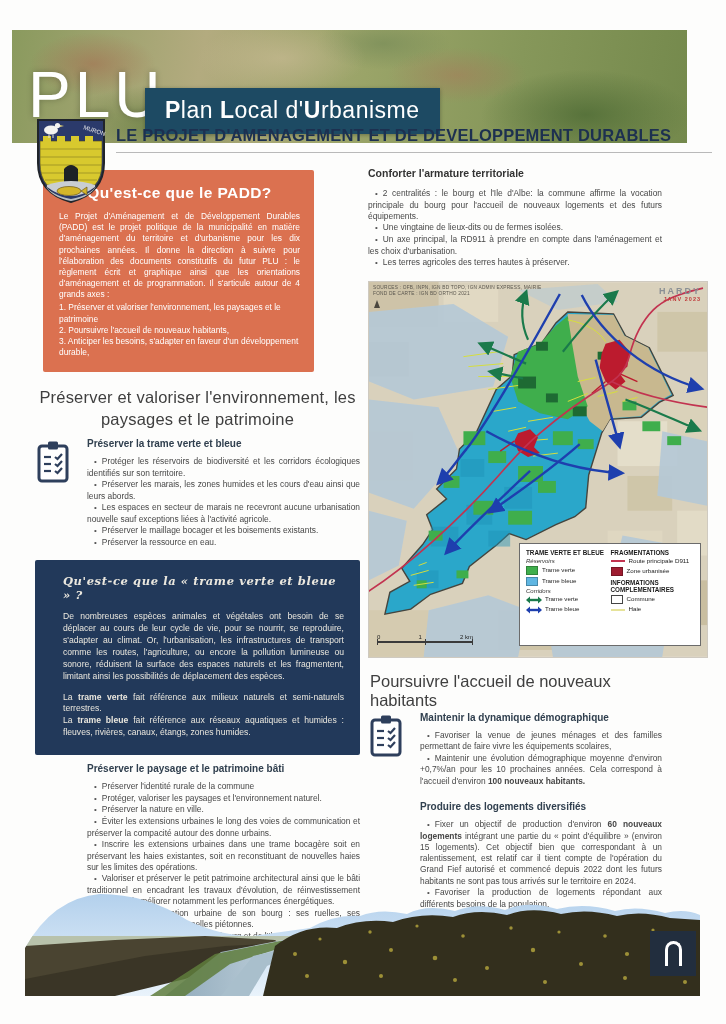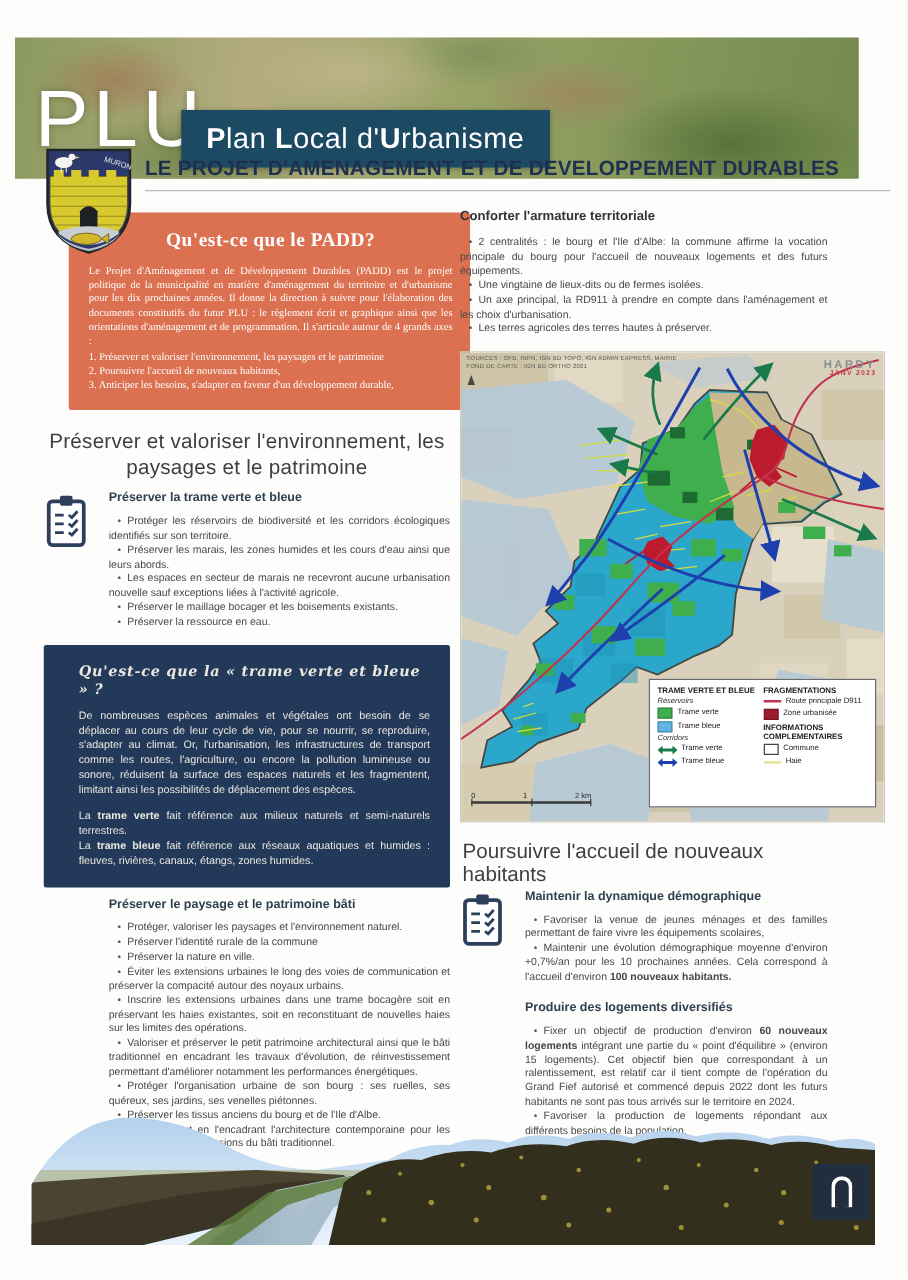--- a/index.html
+++ b/index.html
@@ -29,22 +29,22 @@
   
   .main-title { position:absolute; left:116px; top:126px; width:592px; font-size:16.5px; font-weight:700;
     color:#1d3050; letter-spacing:.2px; }
   .title-rule { position:absolute; left:116px; top:152px; width:596px; height:1px; background:#b9b9b9; }
 
   
   .col-left  { position:absolute; left:35px;  top:170px; width:325px; }
   .col-right { position:absolute; left:368px; top:163px; width:294px; }
 
   
-  .padd-box { margin-left:20px; width:321px; background:#db7150; color:#fff; border-radius:2px;
-    padding:14px 14px 14px 16px;font-family:Liberation Serif, serif; }
+  .padd-box { margin-left:8px; width:271px; background:#db7150; color:#fff; border-radius:2px;
+    padding:14px 14px 14px 16px; }
   .padd-box h2 { font-size:15.5px; font-weight:700; text-align:center; letter-spacing:.4px; margin-bottom:9px; }
   .padd-box p { font-size:8.4px; line-height:1.33; text-align:justify; }
   .padd-box ol { list-style:none; margin-top:2px; }
   .padd-box ol li { font-size:8.4px; line-height:1.33; }
 
   
   .big-heading { font-size:16.5px; font-weight:400; color:#3f3f3f; text-align:center; line-height:1.3;
     margin:15px 0 8px 0; letter-spacing:.2px; }
 
   .sub-block { display:flex; margin-top:8px; }
@@ -189,24 +189,24 @@
       <h3>Qu'est-ce que la « trame verte et bleue » ?</h3>
       <p>De nombreuses espèces animales et végétales ont besoin de se déplacer au cours de leur cycle de vie, pour se nourrir, se reproduire, s'adapter au climat. Or, l'urbanisation, les infrastructures de transport comme les routes, l'agriculture, ou encore la pollution lumineuse ou sonore, réduisent la surface des espaces naturels et les fragmentent, limitant ainsi les possibilités de déplacement des espèces.</p>
       <p><span>La </span><span class="bold">trame verte</span><span> fait référence aux milieux naturels et semi-naturels terrestres. </span><br><span>La </span><span class="bold">trame bleue</span><span> fait référence aux réseaux aquatiques et humides : fleuves, rivières, canaux, étangs, zones humides.</span></p>
     </div>
 
     <div class="sub-block">
       <div class="icon-col"></div>
       <div class="sub-content">
         <div class="sub-heading">Préserver le paysage et le patrimoine bâti</div>
         <ul class="bullets">
+          <li>Préserver l'identité rurale de la commune</li>
           <li>Protéger, valoriser les paysages et l'environnement naturel.</li>
-          <li>Préserver l'identité rurale de la commune</li>
           <li>Préserver la nature en ville.</li>
-          <li>Éviter les extensions urbaines le long des voies de communication et préserver la compacité autour des noyaux urbains.</li>
+          <li>Éviter les extensions urbaines le long des voies de communication et préserver la compacité autour des donne urbains.</li>
           <li>Inscrire les extensions urbaines dans une trame bocagère soit en préservant les haies existantes, soit en reconstituant de nouvelles haies sur les limites des opérations.</li>
           <li>Valoriser et préserver le petit patrimoine architectural ainsi que le bâti traditionnel en encadrant les travaux d'évolution, de réinvestissement permettant d'améliorer notamment les performances énergétiques.</li>
           <li>Protéger l'organisation urbaine de son bourg : ses ruelles, ses quéreux, ses jardins, ses venelles piétonnes.</li>
           <li>Préserver les tissus anciens du bourg et de l'Ile d'Albe.</li>
           <li>Autoriser tout en l'encadrant l'architecture contemporaine pour les volumes annexes/extensions du bâti traditionnel.</li>
         </ul>
       </div>
     </div>
   </div>
 

